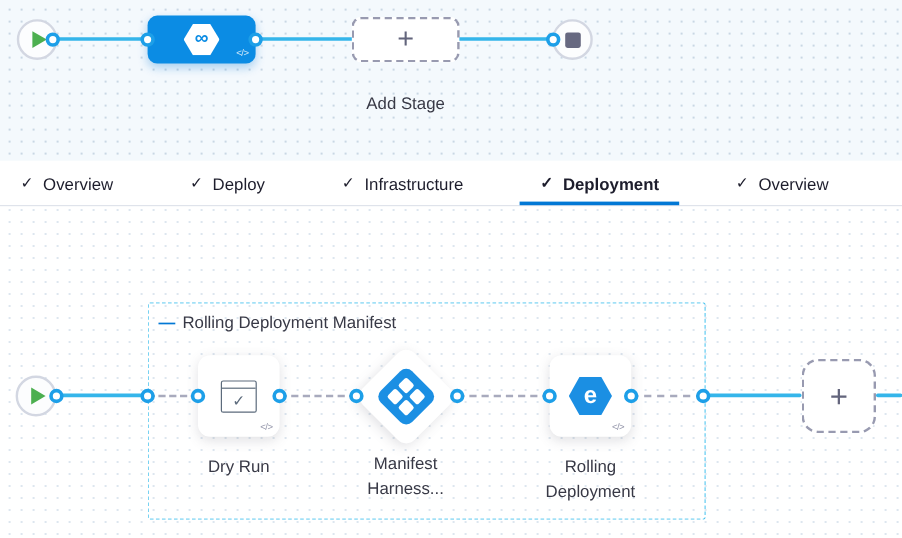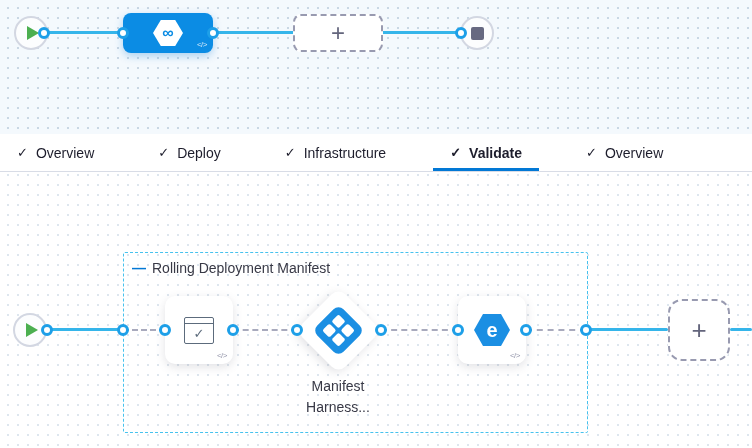--- a/index.html
+++ b/index.html
@@ -156,38 +156,39 @@
 
     <div class="terminal" style="left:460px; top:16px;">
       <div class="stop-sq"></div>
     </div>
 
     <div class="port" style="left:38px; top:27px;"></div>
     <div class="port" style="left:117px; top:27px;"></div>
     <div class="port" style="left:207px; top:27px;"></div>
     <div class="port" style="left:455px; top:27px;"></div>
 
+    <div class="node-label" style="left:293px; top:76px; width:90px;">Add Stage</div>
   </div>
 
   <div class="tabbar">
     <div class="tab">
       <span class="chk">✓</span>
       <span>Overview</span>
     </div>
     <div class="tab">
       <span class="chk">✓</span>
       <span>Deploy</span>
     </div>
     <div class="tab">
       <span class="chk">✓</span>
       <span>Infrastructure</span>
     </div>
     <div class="tab active">
       <span class="chk">✓</span>
-      <span>Validate</span>
+      <span>Deployment</span>
     </div>
     <div class="tab">
       <span class="chk">✓</span>
       <span>Overview</span>
     </div>
   </div>
 
   <div class="canvas-bottom">
 
     <div class="h-line" style="left:47px; top:156px; width:76px;"></div>
@@ -238,16 +239,18 @@
     <div class="port" style="left:41px; top:152px;"></div>
     <div class="port" style="left:117px; top:152px;"></div>
     <div class="port" style="left:159px; top:152px;"></div>
     <div class="port" style="left:227px; top:152px;"></div>
     <div class="port" style="left:291px; top:152px;"></div>
     <div class="port" style="left:375px; top:152px;"></div>
     <div class="port" style="left:452px; top:152px;"></div>
     <div class="port" style="left:520px; top:152px;"></div>
     <div class="port" style="left:580px; top:152px;"></div>
 
+    <div class="node-label" style="left:155px; top:206px; width:88px;">Dry Run</div>
     <div class="node-label" style="left:293px; top:204px; width:90px;">Manifest Harness...</div>
+    <div class="node-label" style="left:442px; top:206px; width:100px;">Rolling Deployment</div>
   </div>
 
 </div>
 
 </body></html>

